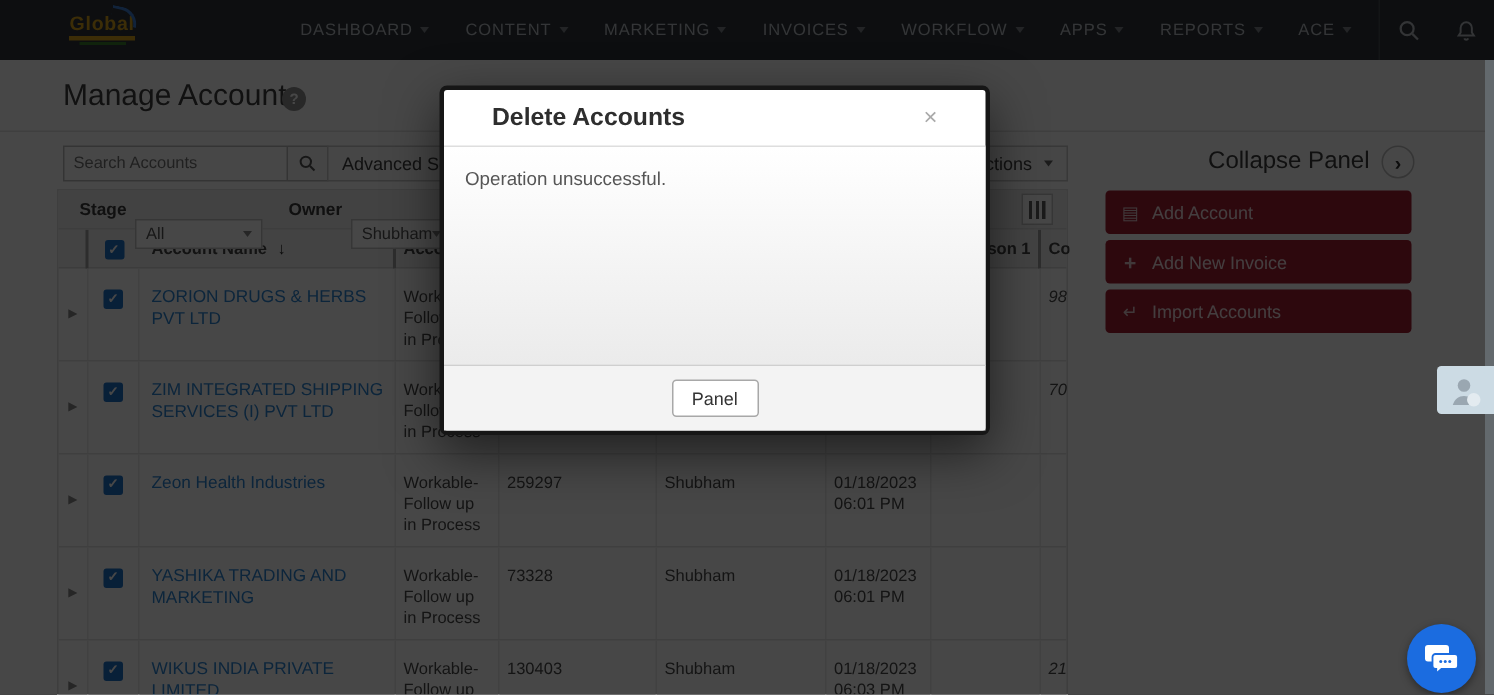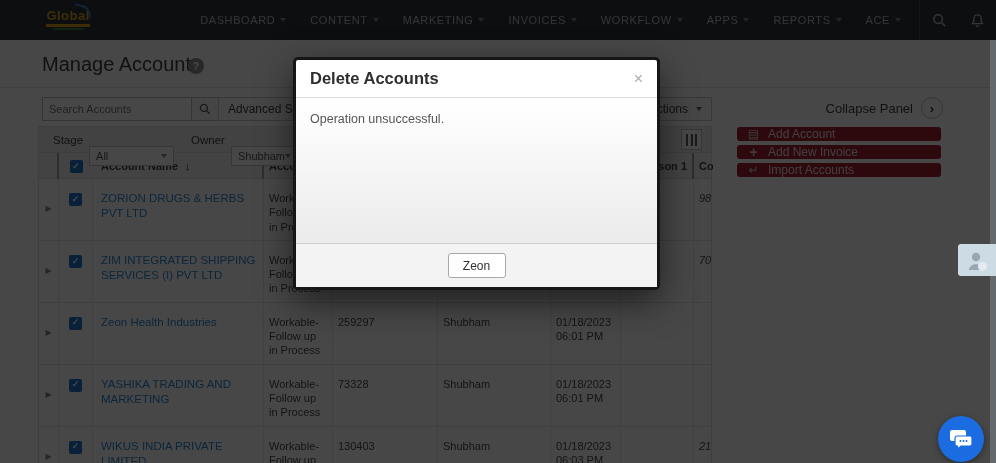--- a/index.html
+++ b/index.html
@@ -28,27 +28,27 @@
   .title-help { position:absolute; left:188px; top:18px; width:16px; height:16px; border-radius:50%; background:#8f8f8f; color:#fff; font-size:10px; font-weight:bold; display:flex; align-items:center; justify-content:center; }
 
   
   .toolbar { position:absolute; top:88px; left:0; width:996px; height:38px; background:#fff; }
   .search-wrap { position:absolute; left:42px; top:9px; display:flex; }
   .search-input { width:150px; height:24px; border:1px solid #bcbcbc; font-size:11px; padding:0 6px; color:#444; outline:none; }
   .search-btn { width:27px; height:24px; border:1px solid #bcbcbc; border-left:none; background:#f6f6f6; display:flex; align-items:center; justify-content:center; cursor:pointer; color:#555; }
   .adv-search { position:absolute; left:218px; top:9px; height:24px; border:1px solid #c9c9c9; background:#fafafa; display:flex; align-items:center; gap:6px; padding:0 9px; font-size:12px; color:#3d3d3d; cursor:pointer; }
   .actions-dd { position:absolute; left:585px; top:9px; width:127px; height:24px; border:1px solid #c9c9c9; background:#fafafa; display:flex; align-items:center; justify-content:flex-end; gap:8px; padding:0 9px; font-size:12px; color:#3d3d3d; cursor:pointer; }
   .collapse-wrap { position:absolute; right:53px; top:9px; display:flex; align-items:center; gap:8px; }
-  .collapse-label { font-size:13px; color:#3c3c3c; }
+  .collapse-label { font-size:16px; color:#3c3c3c; }
   .collapse-btn { width:22px; height:22px; border-radius:50%; background:#fff; border:1px solid #bdbdbd; display:flex; align-items:center; justify-content:center; font-size:13px; font-weight:bold; color:#333; cursor:pointer; }
 
   
   .grid { position:absolute; left:38px; top:126px; width:674px; background:#fff; border:1px solid #ddd; }
   .filter-bar { height:26px; background:#ededed; border-bottom:1px solid #dcdcdc; display:flex; align-items:center; padding-left:14px; position:relative; }
-  .f-label { font-size:11.5px; color:#3a3a3a; font-weight:normal; margin-right:6px;text-align:center; }
+  .f-label { font-size:11.5px; color:#3a3a3a; font-weight:bold; margin-right:6px;text-align:center; }
   .f-select { height:20px; border:1px solid #c2c2c2; background:#fff; font-size:11px; color:#555; display:flex; align-items:center; justify-content:space-between; padding:0 6px; cursor:pointer;margin-top:32px; }
   .sel-stage { width:85px; margin-right:17px; }
   .sel-owner { width:66px; margin-right:10px; }
   .cols-btn { position:absolute; right:9px; top:2px; width:21px; height:21px; border:1px solid #c2c2c2; background:#fff; display:flex; align-items:center; justify-content:center; cursor:pointer; }
   .vbars { width:11px; height:12px; background:repeating-linear-gradient(90deg,#5d5d5d 0 2px,transparent 2px 4.5px); }
 
   .thead, .trow { display:grid; grid-template-columns:20px 34px 171px 69px 105px 113px 70px 73px 19px; }
   .thead { height:26px; background:#f1f1f1; border-bottom:1px solid #d8d8d8; align-items:center; }
   .hcell { font-size:11px; color:#444; font-weight:bold; padding:0 5px; white-space:nowrap; overflow:hidden; border-right:2px solid #a3a3a3; height:26px; display:flex; align-items:center; }
   .hcell:last-child { border-right:none; }
@@ -64,30 +64,30 @@
   .thead .c-chk-h { display:flex; align-items:center; justify-content:center; border-right:none; }
   .checkbox { width:13px; height:13px; background:#1f72c8; border-radius:2px; display:inline-flex; align-items:center; justify-content:center; cursor:pointer; }
   .checkbox::after { content:"✓"; color:#fff; font-size:9px; font-weight:bold; }
   .c-name { padding:12px 4px 6px 8px; }
   .acct-link { color:#2e86d4; text-decoration:none; font-size:11.5px; cursor:pointer; }
   .c-stage, .c-num, .c-owner, .c-date { padding-top:12px; }
   .c-contact { padding-top:12px; white-space:nowrap;font-style:italic; }
 
   
   .right-panel { position:absolute; left:737px; top:127px; width:204px; display:flex; flex-direction:column; gap:4px; }
-  .panel-btn { height:14px; border:none; border-radius:3px; background:#a01e31; color:#f3dfe2; font-size:12px; font-family:"Liberation Sans",sans-serif; display:flex; align-items:center; gap:8px; padding:0 10px; cursor:pointer; text-align:left; }
+  .panel-btn { height:29px; border:none; border-radius:3px; background:#a01e31; color:#f3dfe2; font-size:12px; font-family:"Liberation Sans",sans-serif; display:flex; align-items:center; gap:8px; padding:0 10px; cursor:pointer; text-align:left; }
   .pb-icon { font-size:12px; line-height:1; color:#e7c8cd; width:13px; display:inline-flex; justify-content:center; }
   .add-account-icon::before { content:"▤"; }
   .plus-icon::before { content:"+"; font-weight:bold; font-size:14px; }
   .import-icon::before { content:"↵"; }
 
   
   .overlay { position:absolute; inset:0; background:rgba(0,0,0,0.72); z-index:40; }
   .modal { position:absolute; left:293px; top:57px; width:367px; height:233px; background:#fff; border:3px solid #161616; border-radius:5px; box-shadow:0 12px 34px rgba(0,0,0,.55); z-index:50; display:flex; flex-direction:column; }
-  .modal-header { height:38px; display:flex; align-items:center; justify-content:space-between; padding:0 14px; border-bottom:1px solid #dedede; }
+  .modal-header { height:38px; display:flex; align-items:center; justify-content:space-between; padding:0 32px; border-bottom:1px solid #dedede; }
   .modal-title { font-size:16.5px; color:#2e2e2e; font-weight:bold; }
   .modal-x { font-size:16px; color:#aaaaaa; cursor:pointer; line-height:1; }
   .modal-body { flex:1; padding:14px; font-size:12.5px; color:#555; background:linear-gradient(#ffffff, #ebebeb); }
   .modal-footer { height:44px; background:#f3f3f3; border-top:1px solid #cfcfcf; display:flex; align-items:center; justify-content:center; }
   .close-btn { min-width:58px; height:25px; background:#fff; border:1px solid #a8a8a8; border-radius:3px; font-size:12px; color:#333; font-family:"Liberation Sans",sans-serif; cursor:pointer; }
 
   
   .scroll-strip { position:absolute; right:0; top:40px; width:6px; height:423px; background:#63696d; z-index:60; }
   .avatar-widget { position:absolute; left:958px; top:244px; width:38px; height:32px; background:#ccdbe4; border-radius:3px 0 0 3px; z-index:60; display:flex; align-items:center; justify-content:center; cursor:pointer; }
   .chat-widget { position:absolute; left:938px; top:416px; width:46px; height:46px; border-radius:50%; background:#1b6ce0; z-index:60; display:flex; align-items:center; justify-content:center; cursor:pointer; box-shadow:0 2px 6px rgba(0,0,0,.4); }
@@ -288,21 +288,21 @@
 
   <div class="overlay"></div>
 
   <div class="modal">
     <div class="modal-header">
       <span class="modal-title">Delete Accounts</span>
       <span class="modal-x">×</span>
     </div>
     <div class="modal-body">Operation unsuccessful.</div>
     <div class="modal-footer">
-      <button class="close-btn">Zeon</button>
+      <button class="close-btn">Panel</button>
     </div>
   </div>
 
   <div class="scroll-strip"></div>
   <div class="avatar-widget">
     <svg width="26" height="24" viewBox="0 0 26 24">
         <rect width="26" height="24" rx="2" fill="#ccdbe4"></rect>
         <circle cx="12" cy="9" r="4.2" fill="#9aa7b1"></circle>
         <path d="M4.5 22c1.2-4 4.1-6 7.5-6s6.3 2 7.5 6z" fill="#9aa7b1"></path>
         <circle cx="18.5" cy="18.5" r="4.5" fill="#e3ebf0"></circle>

